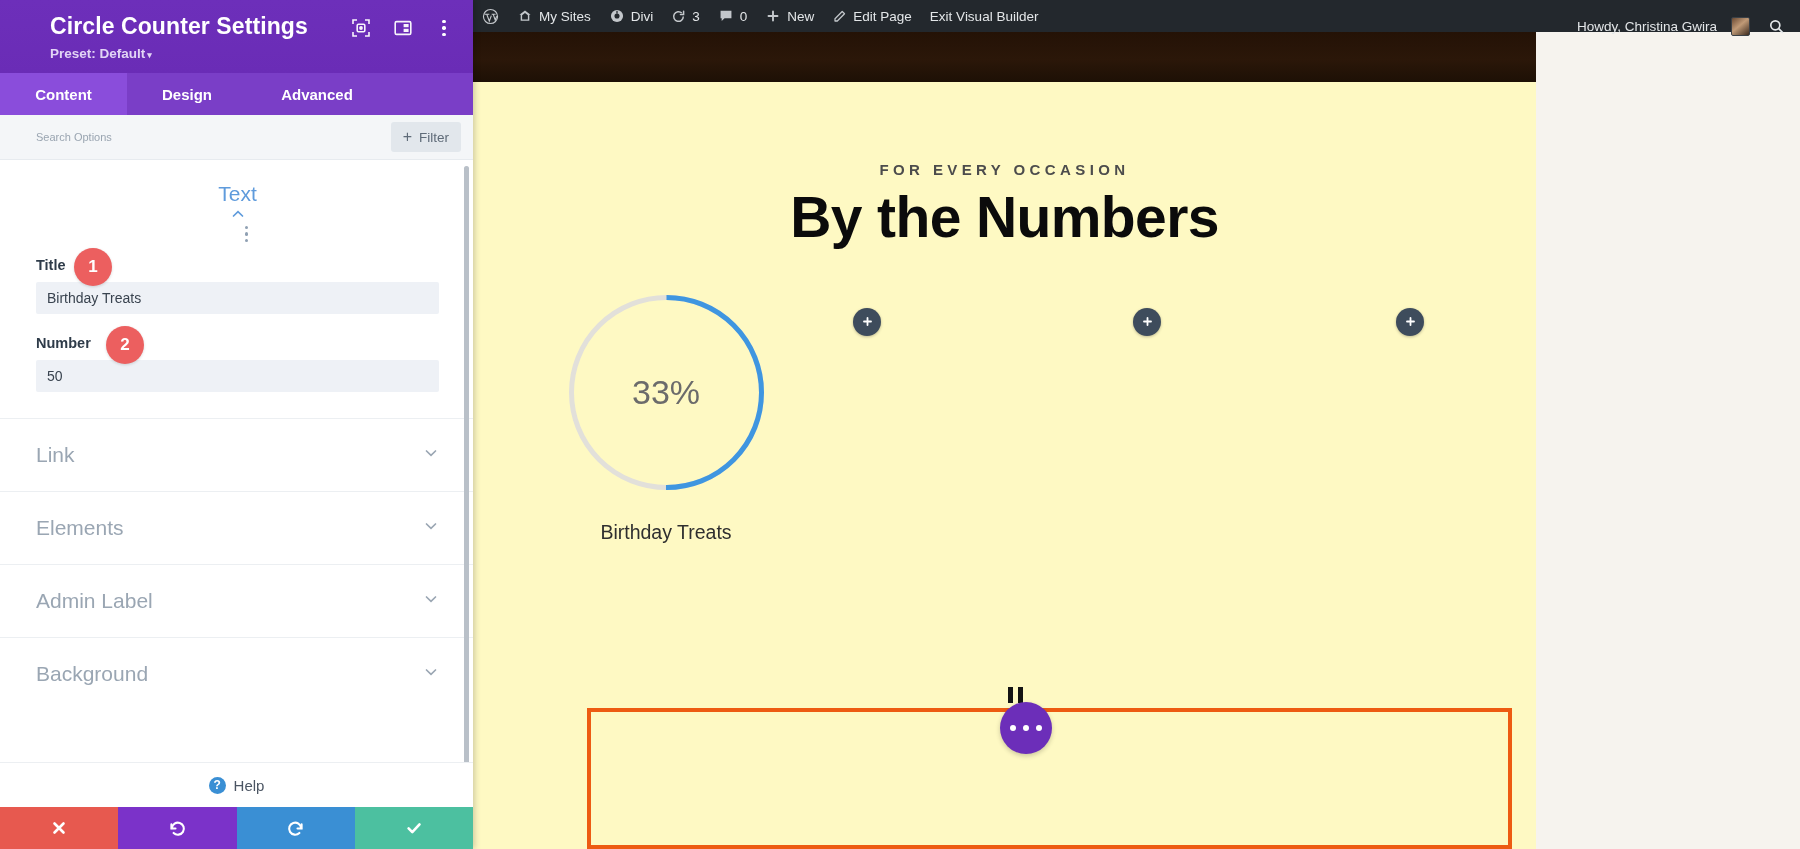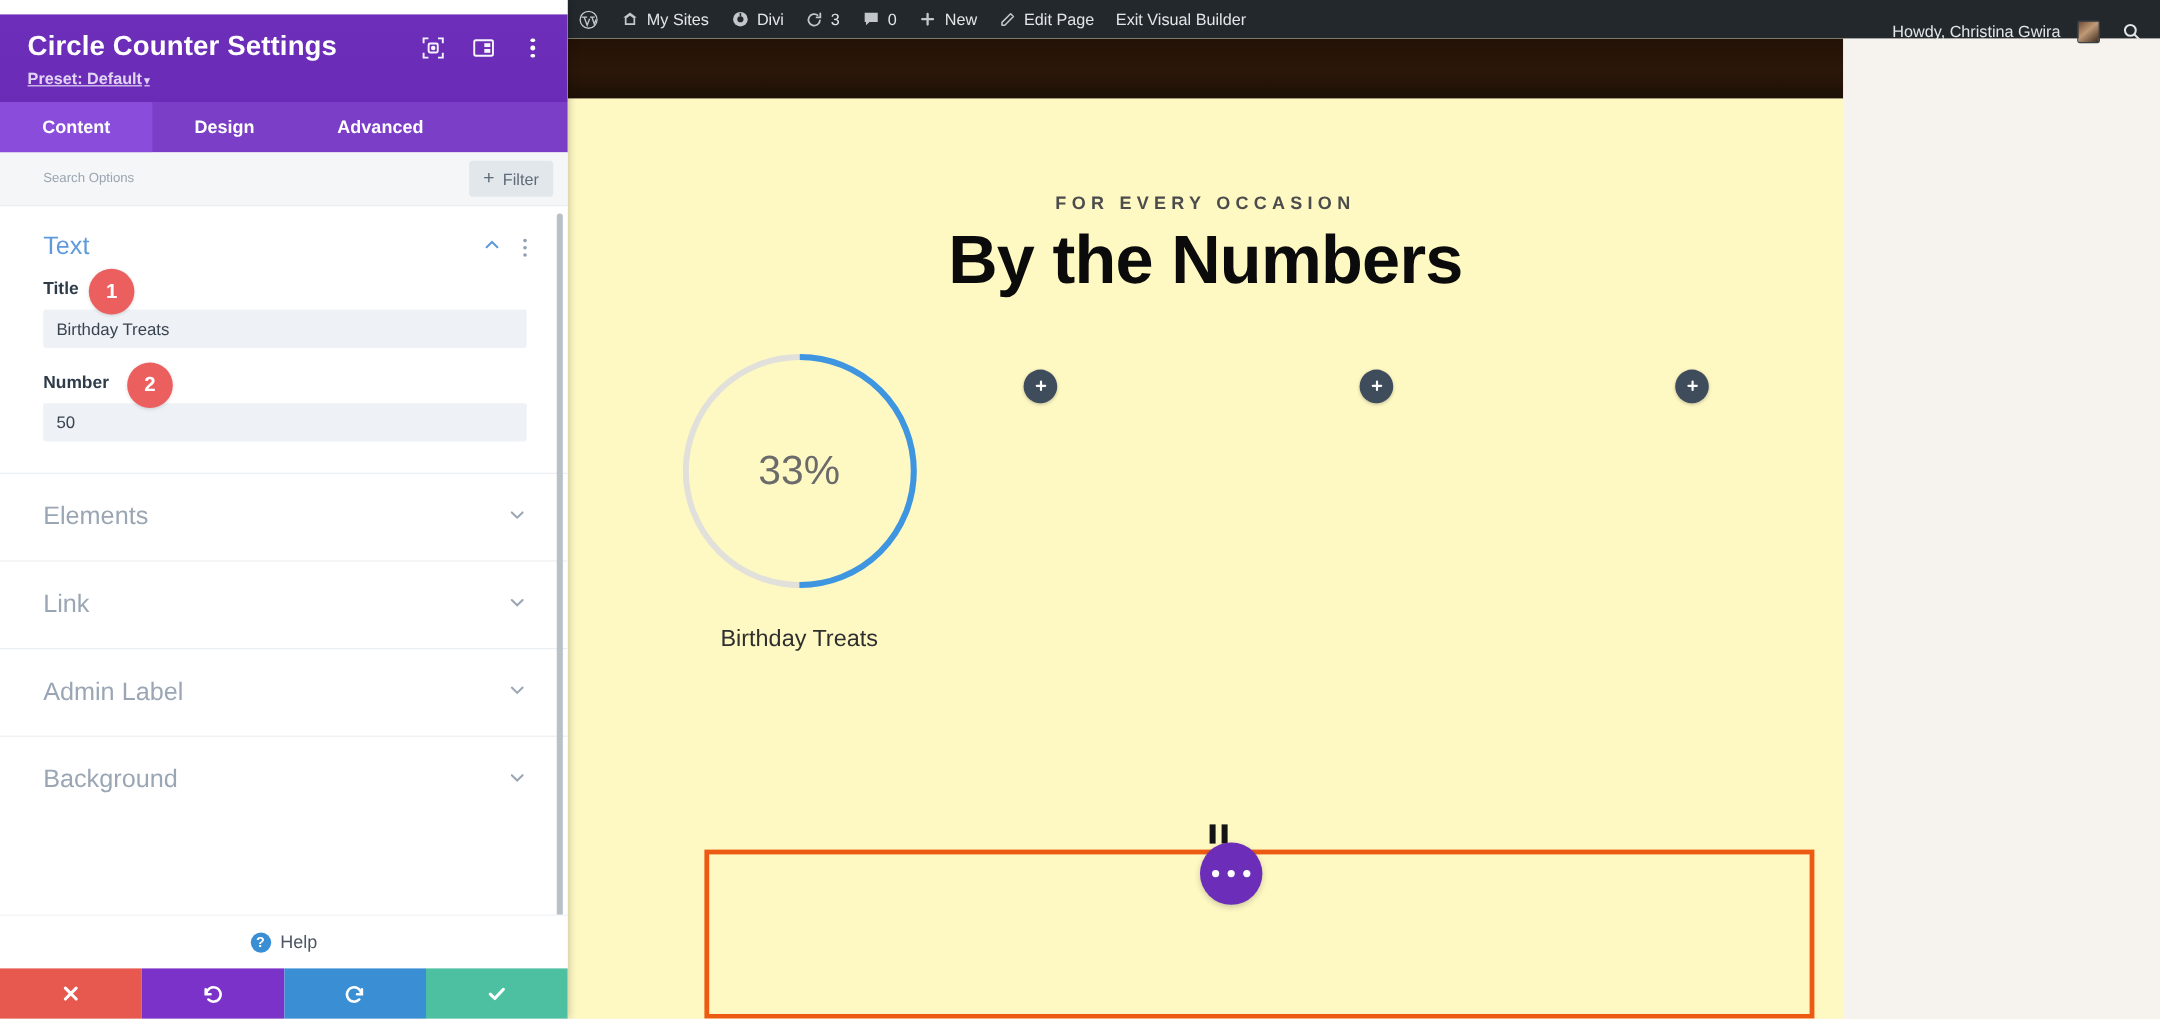--- a/index.html
+++ b/index.html
@@ -10,30 +10,29 @@
   }
   #root{position:relative;width:1800px;height:849px;}
 
   
   .panel{
     position:absolute;left:0;top:0;width:473px;height:849px;
     background:#ffffff;display:flex;flex-direction:column;
     box-shadow:2px 0 6px rgba(0,0,0,.18);z-index:40;
   }
   .panel-header{
-    background:#6c2eb9;color:#fff;padding:14px 18px 12px 5px;position:relative;
+    background:#6c2eb9;color:#fff;padding:14px 18px 12px 32px;position:relative;
     background:linear-gradient(180deg,#6d2fba 0%,#6a2cb6 100%);
-    margin-top:12px;
   }
   .panel-title{
     font-size:23px;font-weight:bold;letter-spacing:.1px;line-height:1.1;
     margin:0 0 7px 18px;
   }
   .panel-preset{
-    font-size:13.5px;color:#e2d4f5;margin-left:18px;font-weight:bold;text-decoration:underline;
+    font-size:13.5px;color:#e2d4f5;margin-left:18px;font-weight:bold;
   }
   .panel-preset .caret{font-size:9px;margin-left:2px;}
   .header-icons{position:absolute;right:20px;top:18px;display:flex;align-items:center;gap:22px;}
   .hicon{width:20px;height:20px;opacity:.95;display:block;}
   .hdots{display:flex;flex-direction:column;gap:3px;align-items:center;width:18px;}
   .hdots i{width:3.4px;height:3.4px;border-radius:50%;background:#fff;display:block;}
 
   .tabs{display:flex;background:#7a3ec7;height:42px;}
   .tab{
     flex:0 0 auto;display:flex;align-items:center;justify-content:center;
@@ -61,21 +60,21 @@
   .filter-plus{font-size:16px;line-height:1;font-weight:400;}
 
   .panel-body{flex:1;overflow:hidden;position:relative;background:#fff;}
   .scrollbar{
     position:absolute;right:4px;top:6px;width:5px;height:710px;
     background:#e9ecef;border-radius:3px;
   }
   .scrollbar i{position:absolute;left:0;top:0;width:5px;height:650px;background:#b9c0c8;border-radius:3px;display:block;}
 
   .sec-head{
-    display:flex;align-items:center;padding:22px 34px 14px 36px;position:relative;
+    display:flex;align-items:center;padding:22px 34px 14px 36px;position:relative;flex-direction:column;
   }
   .sec-head .sec-title{font-size:21px;color:#5f9bdc;font-weight:400;flex:1;}
   .chev{width:16px;height:16px;}
   .sec-head .dots3{display:flex;flex-direction:column;gap:3px;margin-left:18px;}
   .sec-head .dots3 i{width:3.2px;height:3.2px;border-radius:50%;background:#8fa0b3;display:block;}
 
   .field{padding:0 34px 0 36px;margin-bottom:20px;position:relative;}
   .field-label{font-size:14.5px;color:#2e3b49;font-weight:bold;margin-bottom:9px;display:inline-block;}
   .field-input{
     width:100%;box-sizing:border-box;height:32px;background:#eef1f6;border:0;border-radius:2px;
@@ -254,29 +253,29 @@
         <input class="field-input" type="text" value="Birthday Treats" style="">
       </div>
 
       <div class="field" style="margin-bottom:26px;">
         <span class="field-label">Number</span>
         <span class="badge badge-2">2</span>
         <input class="field-input" type="text" value="50" style="">
       </div>
 
       <div class="toggle-row">
-        <span class="tr-label">Elements</span>
+        <span class="tr-label">Link</span>
         <span>
           <svg class="chev" viewBox="0 0 16 16" fill="none" stroke="#9aa6b3" stroke-width="1.7" stroke-linecap="round">
               <path d="M3.5 6 8 10.4 12.5 6"></path>
             </svg>
         </span>
       </div>
       <div class="toggle-row">
-        <span class="tr-label">Link</span>
+        <span class="tr-label">Elements</span>
         <span>
           <svg class="chev" viewBox="0 0 16 16" fill="none" stroke="#9aa6b3" stroke-width="1.7" stroke-linecap="round">
               <path d="M3.5 6 8 10.4 12.5 6"></path>
             </svg>
         </span>
       </div>
       <div class="toggle-row">
         <span class="tr-label">Admin Label</span>
         <span>
           <svg class="chev" viewBox="0 0 16 16" fill="none" stroke="#9aa6b3" stroke-width="1.7" stroke-linecap="round">

